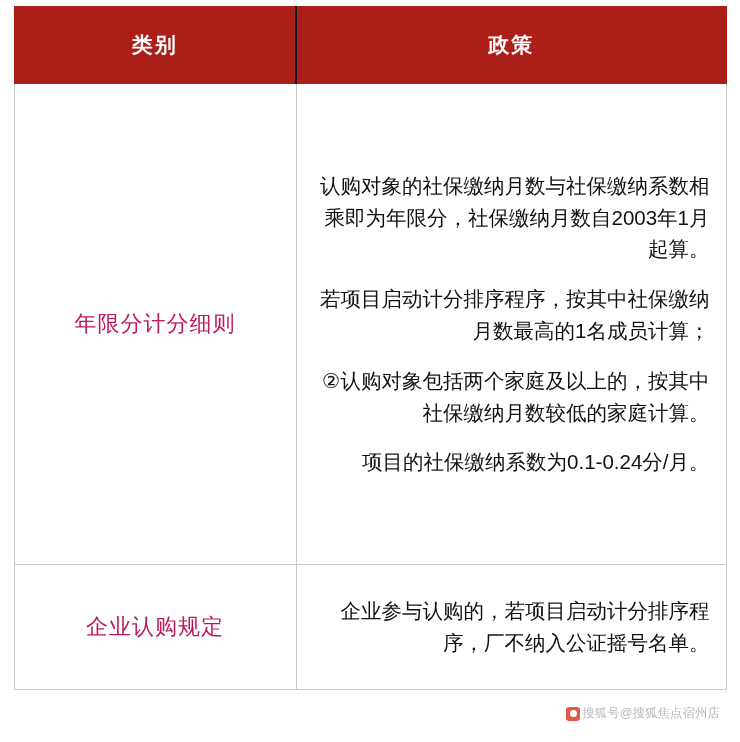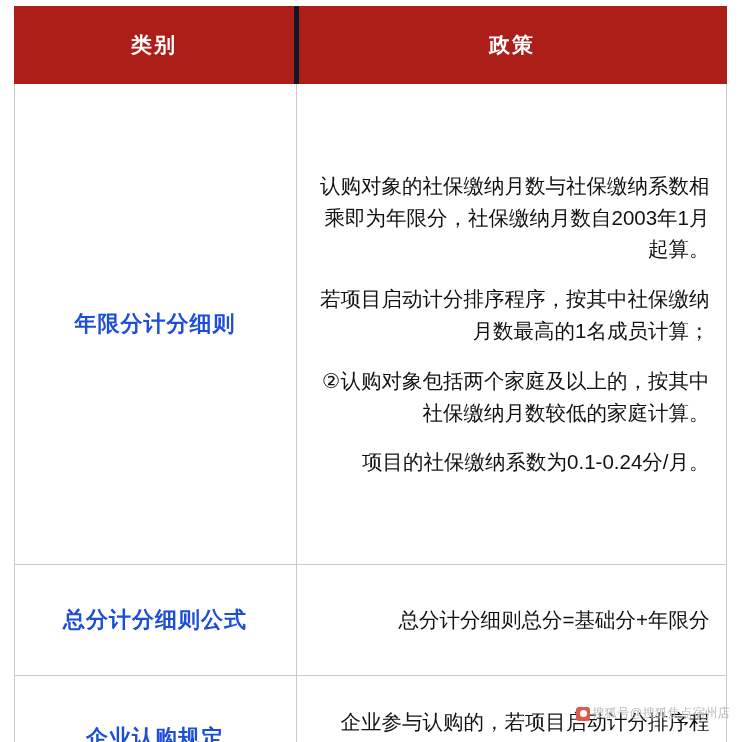--- a/index.html
+++ b/index.html
@@ -36,33 +36,33 @@
     color: #ffffff;
     font-size: 21px;
     font-weight: bold;
     height: 74px;
     text-align: center;
     vertical-align: middle;
     border: 1px solid #ac1f18;
     letter-spacing: 2px;
   }
   thead th.th-policy {
-    border-left: 5px solid #0f172a;
+    border-left: 2px solid #0f172a;
   }
 
   tbody td {
     border: 1px solid #c9c9c9;
     vertical-align: middle;
     background: #ffffff;
   }
   td.cat {
     text-align: center;
     font-size: 22px;
-    font-weight: bold;
-    color: #1d4ed8;
+    font-weight: normal;
+    color: #be185d;
     letter-spacing: 1px;
     padding: 8px 6px;
   }
   td.pol {
     text-align: right;
     font-size: 20.5px;
     color: #111111;
     line-height: 1.55;
     padding: 14px 16px 14px 14px;
   }
@@ -75,21 +75,21 @@
   td.pol.dense p {
     margin-bottom: 0;
   }
   tr.row-rule td { height: 452px; }
   tr.row-formula td { height: 82px; }
   tr.row-formula td.pol { font-size: 20.5px; }
   tr.row-enterprise td { height: 96px; }
 
   .watermark {
     position: absolute;
-    right: 10px;
+    right: 20px;
     bottom: 8px;
     display: flex;
     align-items: center;
     gap: 2px;
     font-size: 12.5px;
     color: #b9b9b9;
     white-space: nowrap;
   }
   .wm-logo {
     width: 14px;
@@ -128,26 +128,20 @@
     <tbody>
       <tr class="row-rule">
         <td class="cat">年限分计分细则</td>
         <td class="pol">
           <p>认购对象的社保缴纳月数与社保缴纳系数相乘即为年限分，社保缴纳月数自2003年1月起算。</p>
           <p>若项目启动计分排序程序，按其中社保缴纳月数最高的1名成员计算；</p>
           <p>②认购对象包括两个家庭及以上的，按其中社保缴纳月数较低的家庭计算。</p>
           <p>项目的社保缴纳系数为0.1-0.24分/月。</p>
         </td>
       </tr>
-      <tr class="row-formula">
-        <td class="cat">总分计分细则公式</td>
-        <td class="pol dense">
-          <p>总分计分细则总分=基础分+年限分</p>
-        </td>
-      </tr>
       <tr class="row-enterprise">
         <td class="cat">企业认购规定</td>
         <td class="pol dense">
           <p>企业参与认购的，若项目启动计分排序程序，厂不纳入公证摇号名单。</p>
         </td>
       </tr>
     </tbody>
   </table>
 
   <div class="watermark">

